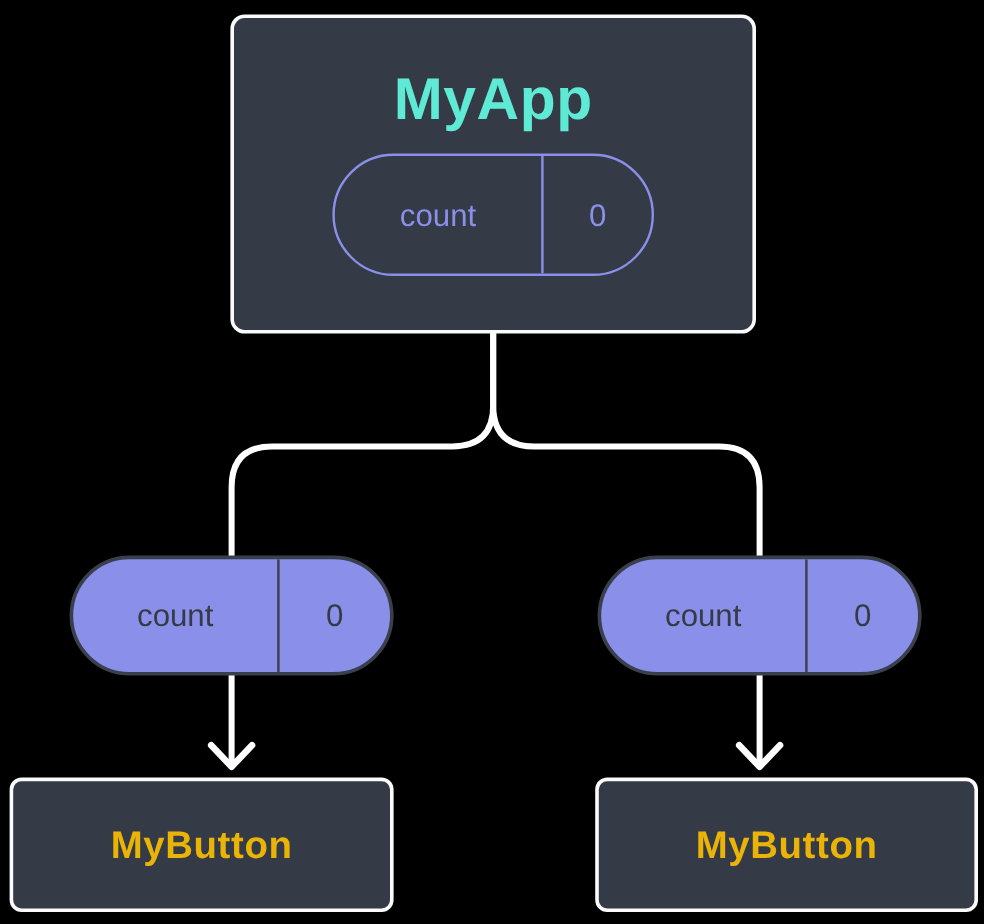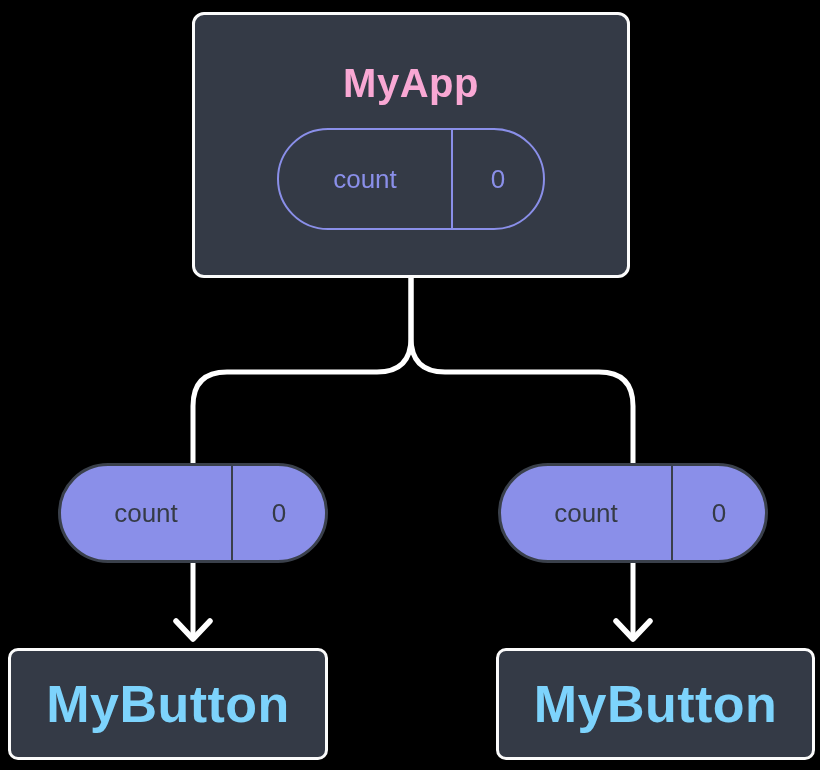--- a/index.html
+++ b/index.html
@@ -33,23 +33,23 @@
     left: 192px;
     top: 12px;
     width: 438px;
     height: 266px;
   }
   .node-title {
     position: absolute;
     left: 0;
     width: 100%;
     text-align: center;
-    color: #f9a8d4;
+    color: #5eead4;
     font-weight: 700;
-    font-size: 40px;
+    font-size: 49px;
     line-height: 44px;
     letter-spacing: 0.5px;
   }
   .node-root .node-title { top: 46px; }
   .pill {
     position: absolute;
     box-sizing: border-box;
     display: flex;
     align-items: stretch;
     border-radius: 999px;
@@ -96,23 +96,23 @@
     width: 320px;
     height: 112px;
     border-radius: 10px;
     display: flex;
     align-items: center;
     justify-content: center;
   }
   .node-leaf-left  { left: 8px; }
   .node-leaf-right { left: 496px; width: 319px; }
   .leaf-title {
-    color: #7dd3fc;
+    color: #eab308;
     font-weight: 700;
-    font-size: 52px;
+    font-size: 32px;
     letter-spacing: 0.5px;
   }
 </style>
 </head>
 <body>
 
 <div class="canvas">
 
   <svg class="wires" width="820" height="770" viewBox="0 0 820 770">
     <g fill="none" stroke="#ffffff" stroke-width="5" stroke-linecap="round" stroke-linejoin="round">

